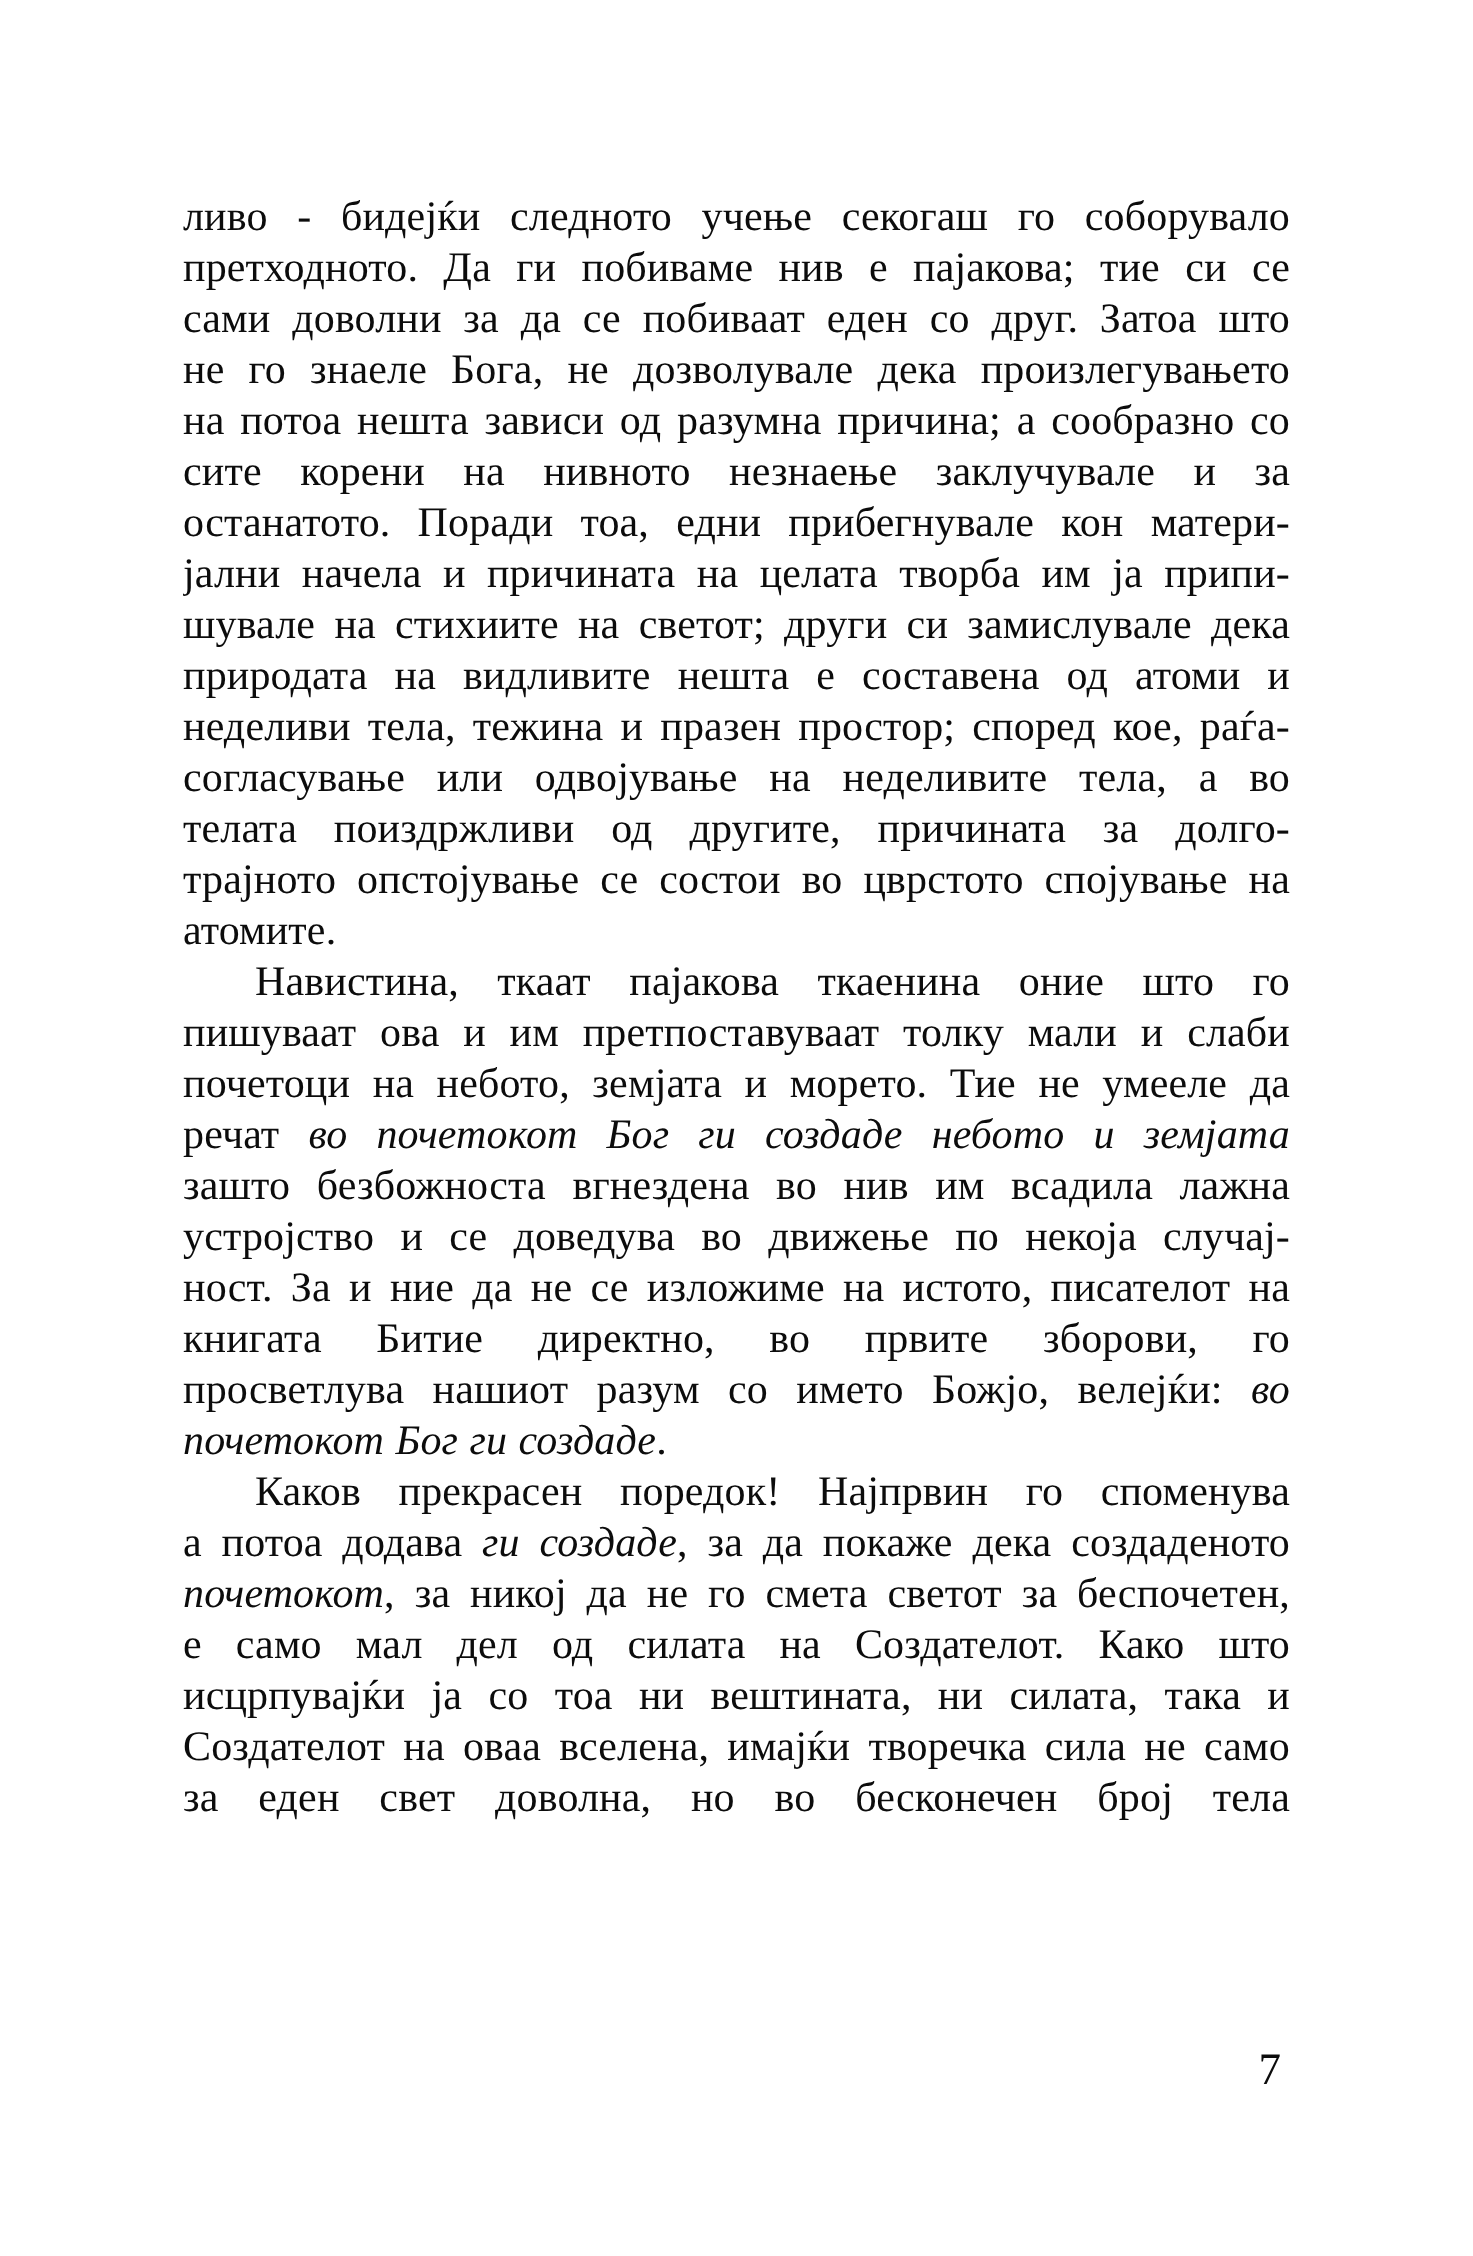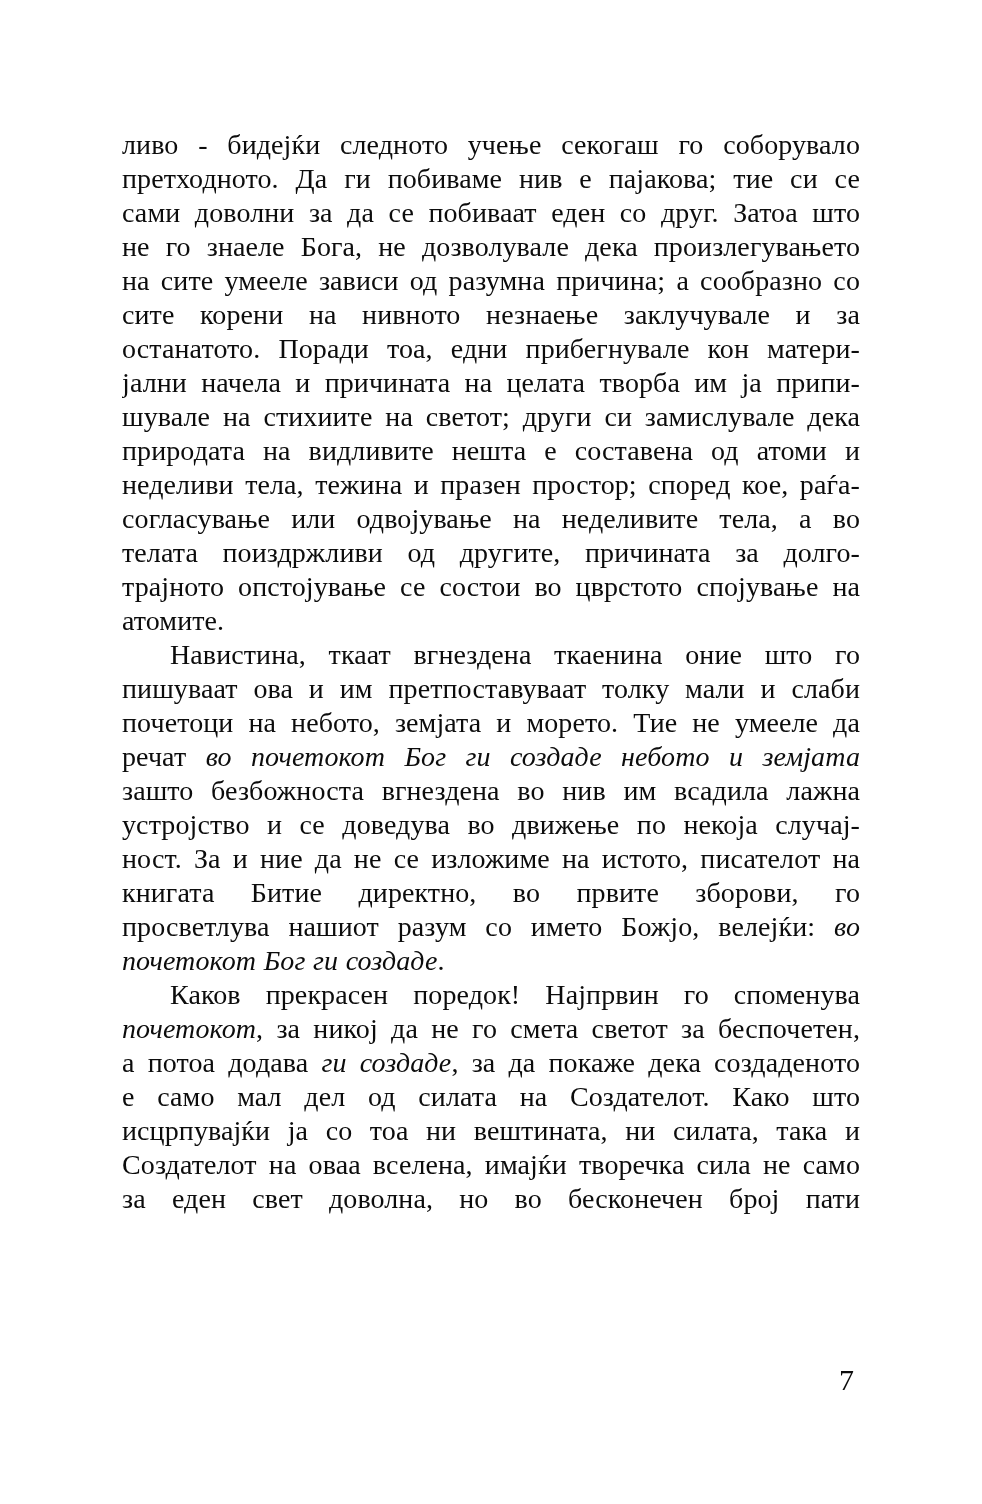--- a/index.html
+++ b/index.html
@@ -56,43 +56,43 @@
 </style>
 </head>
 <body>
 
 <div class="book-page">
   <div class="page-text">
       <div class="line"><span>ливо - бидејќи следното учење секогаш го соборувало</span></div>
       <div class="line"><span>претходното. Да ги побиваме нив е пајакова; тие си се</span></div>
       <div class="line"><span>сами доволни за да се побиваат еден со друг. Затоа што</span></div>
       <div class="line"><span>не го знаеле Бога, не дозволувале дека произлегувањето</span></div>
-      <div class="line"><span>на сите умееле зависи од разумна причина; а сообразно со</span></div>
+      <div class="line"><span>на потоа нешта зависи од разумна причина; а сообразно со</span></div>
       <div class="line"><span>сите корени на нивното незнаење заклучувале и за</span></div>
       <div class="line"><span>останатото. Поради тоа, едни прибегнувале кон матери-</span></div>
       <div class="line"><span>јални начела и причината на целата творба им ја припи-</span></div>
       <div class="line"><span>шувале на стихиите на светот; други си замислувале дека</span></div>
       <div class="line"><span>природата на видливите нешта е составена од атоми и</span></div>
       <div class="line"><span>неделиви тела, тежина и празен простор; според кое, раѓа-</span></div>
       <div class="line"><span>согласување или одвојување на неделивите тела, а во</span></div>
       <div class="line"><span>телата поиздржливи од другите, причината за долго-</span></div>
       <div class="line"><span>трајното опстојување се состои во цврстото спојување на</span></div>
       <div class="line end"><span>атомите.</span></div>
-      <div class="line indent"><span>Навистина, ткаат вгнездена ткаенина оние што го</span></div>
+      <div class="line indent"><span>Навистина, ткаат пајакова ткаенина оние што го</span></div>
       <div class="line"><span>пишуваат ова и им претпоставуваат толку мали и слаби</span></div>
       <div class="line"><span>почетоци на небото, земјата и морето. Тие не умееле да</span></div>
       <div class="line"><span>речат </span><span class="it">во почетокот Бог ги создаде небото и земјата</span></div>
       <div class="line"><span>зашто безбожноста вгнездена во нив им всадила лажна</span></div>
       <div class="line"><span>устројство и се доведува во движење по некоја случај-</span></div>
       <div class="line"><span>ност. За и ние да не се изложиме на истото, писателот на</span></div>
       <div class="line"><span>книгата Битие директно, во првите зборови, го</span></div>
       <div class="line"><span>просветлува нашиот разум со името Божјо, велејќи: </span><span class="it">во</span></div>
       <div class="line end"><span class="it">почетокот Бог ги создаде</span><span>.</span></div>
       <div class="line indent"><span>Каков прекрасен поредок! Најпрвин го споменува</span></div>
+      <div class="line"><span>а потоа додава </span><span class="it">ги создаде</span><span>, за да покаже дека создаденото</span></div>
       <div class="line"><span class="it">почетокот</span><span>, за никој да не го смета светот за беспочетен,</span></div>
-      <div class="line"><span>а потоа додава </span><span class="it">ги создаде</span><span>, за да покаже дека создаденото</span></div>
       <div class="line"><span>е само мал дел од силата на Создателот. Како што</span></div>
       <div class="line"><span>исцрпувајќи ја со тоа ни вештината, ни силата, така и</span></div>
       <div class="line"><span>Создателот на оваа вселена, имајќи творечка сила не само</span></div>
-      <div class="line"><span>за еден свет доволна, но во бесконечен број пати</span></div>
+      <div class="line"><span>за еден свет доволна, но во бесконечен број тела</span></div>
     </div>
   <div class="page-number">7</div>
 </div>
 
 </body></html>

